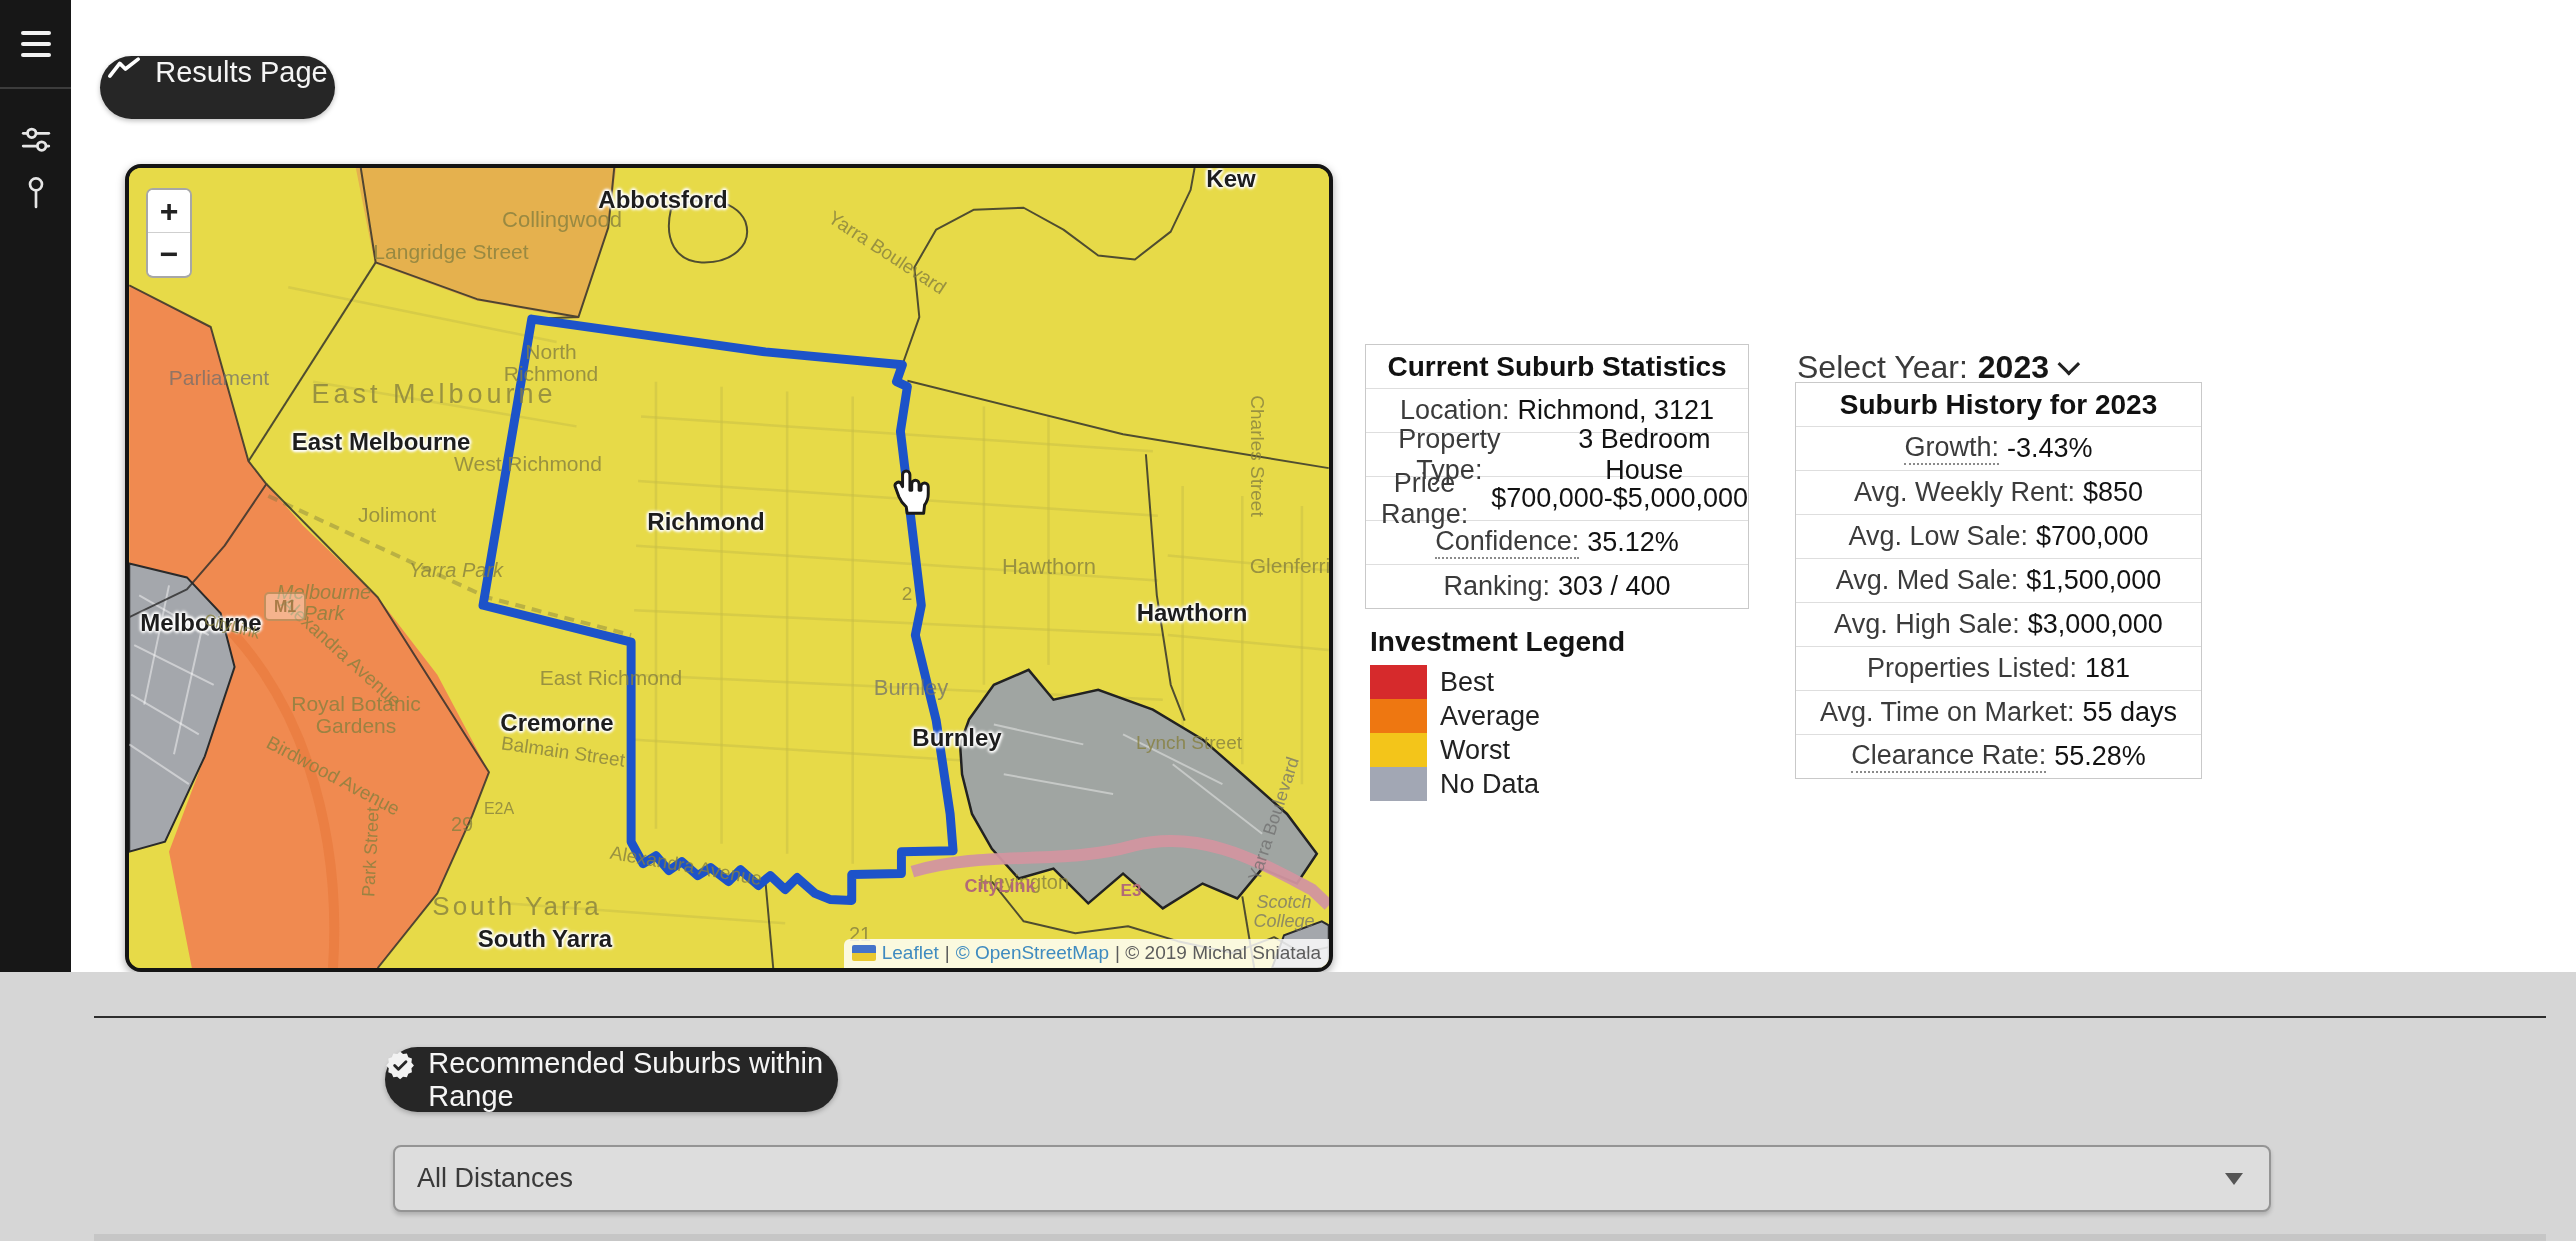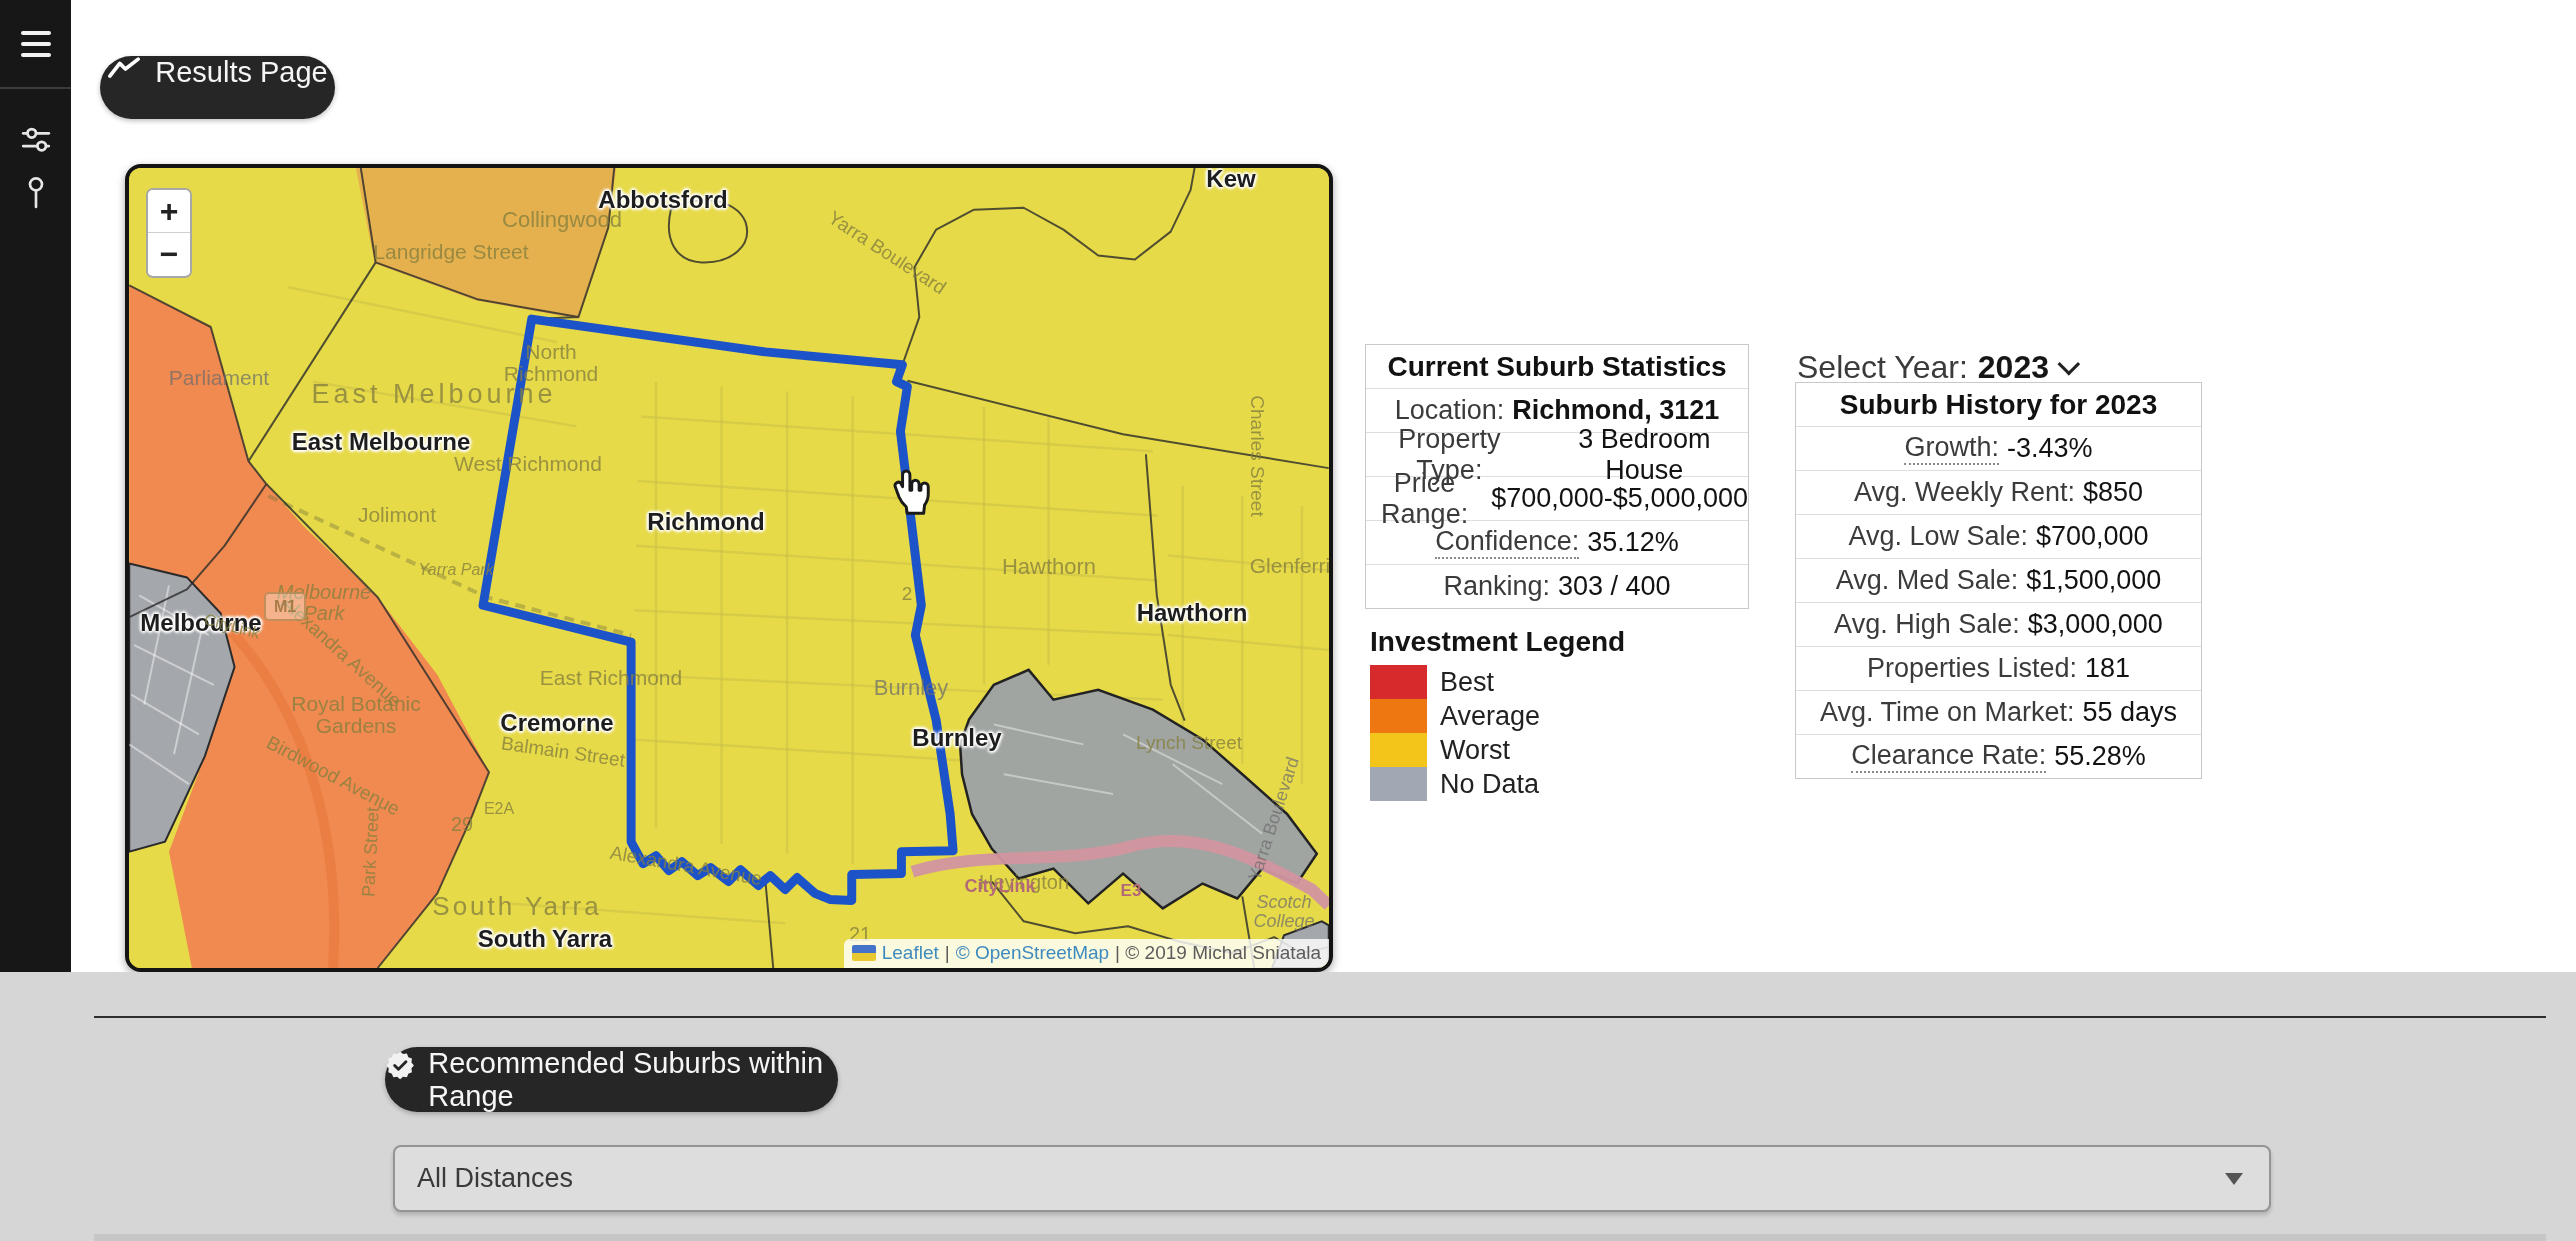--- a/index.html
+++ b/index.html
@@ -43,21 +43,21 @@
 
   
   #hand-cursor{left:758px;top:300px;width:44px;height:52px;z-index:6;}
 
   
   .datatable{position:absolute;background:#fff;border:1px solid #c9c9c9;font-size:27px;color:#3b3b3b;}
   .datatable .trow{border-bottom:1px solid #dedede;display:flex;align-items:center;justify-content:center;text-align:center;}
   .datatable .trow:last-child{border-bottom:none;}
   .datatable .thead{font-weight:700;color:#111;font-size:28px;}
   .val{color:#121212;margin-left:8px;}
-  .val-bold{font-weight:700;}
+  .val-bold{font-weight:400;}
   .dotted{border-bottom:2px dotted #8a8a8a;cursor:help;}
   #stats-table{left:1365px;top:344px;width:382px;}
   #stats-table .trow{height:43px;}
   #history-table{left:1795px;top:382px;width:405px;}
   #history-table .trow{height:43px;}
 
   
   #year-row{left:1797px;top:352px;height:30px;display:flex;align-items:center;font-size:32px;color:#3b3b3b;gap:10px;}
   #year-value{font-weight:600;color:#161616;cursor:pointer;display:flex;align-items:center;gap:9px;}
   .chev{width:13px;height:13px;border-right:3px solid #222;border-bottom:3px solid #222;transform:rotate(45deg) translateY(-4px);display:inline-block;}
@@ -199,21 +199,21 @@
         <span class="lbl-dark" style="left: 428px; top: 555px; font-size: 24px; transform: translate(-50%, -50%);">Cremorne</span>
         <span class="lbl-dark" style="left: 828px; top: 570px; font-size: 24px; transform: translate(-50%, -50%);">Burnley</span>
         <span class="lbl-dark" style="left: 416px; top: 771px; font-size: 24px; transform: translate(-50%, -50%);">South Yarra</span>
         <span class="lbl-faint" style="left: 433px; top: 52px; font-size: 22px; transform: translate(-50%, -50%);">Collingwood</span>
         <span class="lbl-faint" style="left: 322px; top: 84px; font-size: 21px; transform: translate(-50%, -50%);">Langridge Street</span>
         <span class="lbl-faint" style="left: 305px; top: 226px; font-size: 27px; transform: translate(-50%, -50%); letter-spacing: 4px;">East Melbourne</span>
         <span class="lbl-faint" style="left: 422px; top: 195px; font-size: 21px; transform: translate(-50%, -50%);">North
 Richmond</span>
         <span class="lbl-faint" style="left: 399px; top: 296px; font-size: 21px; transform: translate(-50%, -50%);">West Richmond</span>
         <span class="lbl-faint" style="left: 268px; top: 347px; font-size: 21px; transform: translate(-50%, -50%);">Jolimont</span>
-        <span class="lbl-faint" style="left: 327px; top: 402px; font-size: 16px; transform: translate(-50%, -50%); font-style: italic;">Yarra Park</span>
+        <span class="lbl-faint" style="left: 327px; top: 402px; font-size: 20px; transform: translate(-50%, -50%); font-style: italic;">Yarra Park</span>
         <span class="lbl-faint" style="left: 195px; top: 435px; font-size: 20px; transform: translate(-50%, -50%); font-style: italic;">Melbourne
 Park</span>
         <span class="lbl-gray" style="left: 90px; top: 210px; font-size: 21px; transform: translate(-50%, -50%);">Parliament</span>
         <span class="lbl-faint" style="left: 920px; top: 399px; font-size: 22px; transform: translate(-50%, -50%);">Hawthorn</span>
         <span class="lbl-faint" style="left: 1161px; top: 398px; font-size: 21px; transform: translate(-50%, -50%);">Glenferri</span>
         <span class="lbl-faint" style="left: 1060px; top: 575px; font-size: 19px; transform: translate(-50%, -50%);">Lynch Street</span>
         <span class="lbl-faint" style="left: 1128px; top: 288px; font-size: 19px; transform: translate(-50%, -50%) rotate(90deg);">Charles Street</span>
         <span class="lbl-faint" style="left: 758px; top: 85px; font-size: 19px; transform: translate(-50%, -50%) rotate(33deg);">Yarra Boulevard</span>
         <span class="lbl-gray" style="left: 1145px; top: 651px; font-size: 18px; transform: translate(-50%, -50%) rotate(-72deg);">Yarra Boulevard</span>
         <span class="lbl-faint" style="left: 482px; top: 510px; font-size: 21px; transform: translate(-50%, -50%);">East Richmond</span>

